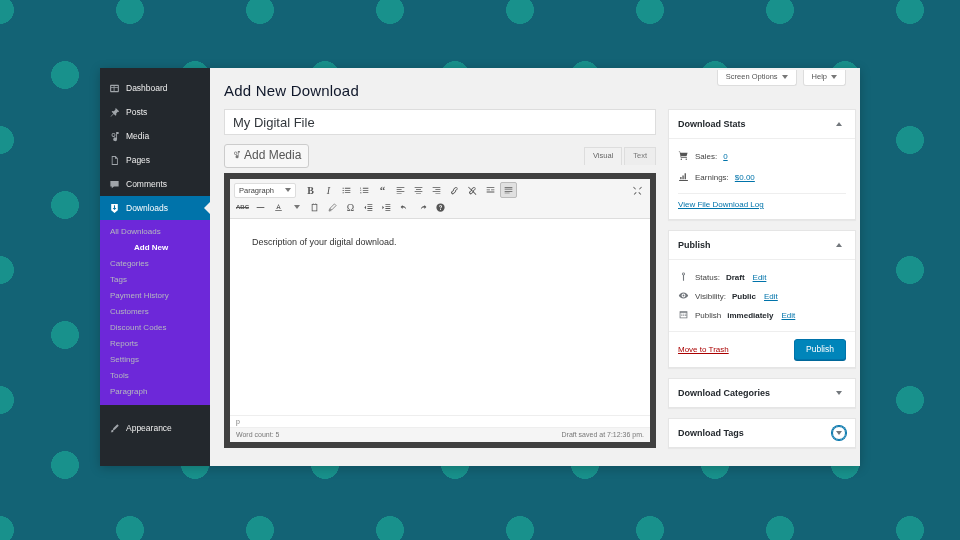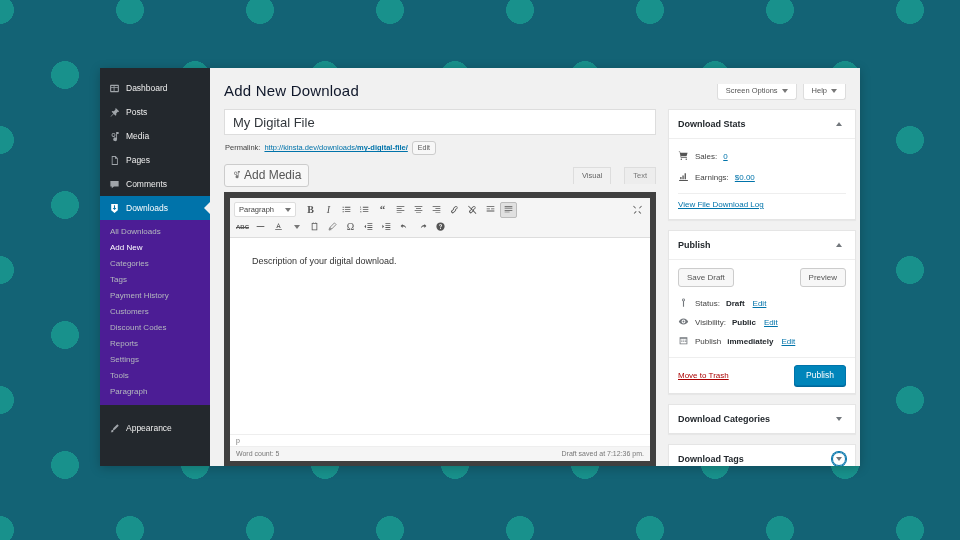--- a/index.html
+++ b/index.html
@@ -47,32 +47,32 @@
   .menu-top .lbl { font-size: 8.5px; line-height: 1; }
   .menu-top.current { background: #0073aa; color: #fff; position: relative; }
   .menu-top.current .ico svg { fill: #fff; }
   .menu-top.current .arrow {
     position: absolute; right: -1px; top: 50%; transform: translateY(-50%);
     width: 0; height: 0;
     border-top: 7px solid transparent;
     border-bottom: 7px solid transparent;
     border-right: 7px solid #f1f1f1;
   }
-  #submenu { background: #4c1d95; padding: 4px 6px 5px 0; }
+  #submenu { background: #6d28d9; padding: 4px 6px 5px 0; }
   .submenu-item {
     padding: 3px 8px 3px 10px;
     font-size: 8px; color: #b4b9be; line-height: 1.25;
   }
-  .submenu-item.current { color: #fff; font-weight: normal; }
+  .submenu-item.current { color: #fff; font-weight: bold; margin-left: 24px; }
   .menu-sep { height: 8px; }
   .menu-top.appearance { height: 30px; }
 
   
   #screen-meta-links {
-    position: absolute; right: 14px; top: 16px;
+    position: absolute; right: 14px; top: 2px;
     display: flex; gap: 6px; z-index: 6; padding-left: 28px;
   }
   .screen-meta-btn {
     background: #fff; border: 1px solid #ddd; border-top: none;
     border-radius: 0 0 3px 3px;
     font-size: 7.5px; color: #555;
     padding: 3px 8px 4px 8px;
     display: flex; align-items: center; gap: 4px;
     line-height: 1;
   }
@@ -116,21 +116,21 @@
   #wp-content-media-buttons {
     display: flex; align-items: center; justify-content: space-between;
     padding: 9px 0 5px 0;
   }
   #insert-media-button {
     background: #f7f7f7; border: 1px solid #ccc; border-radius: 3px;
     font-size: 12px; color: #555; padding: 3px 7px;
     display: flex; align-items: center; gap: 3px; line-height: 1.3;
   }
   #insert-media-button svg { width: 9px; height: 9px; fill: #777; }
-  #editor-tabs { display: flex; gap: 13px; padding-left: 22px; }
+  #editor-tabs { display: flex; gap: 2px; padding-left: 22px; }
   .editor-tab {
     background: #ededed; border: 1px solid #ddd; border-bottom: none;
     font-size: 7.5px; color: #777; padding: 3px 8px 4px 8px; line-height: 1.3;
   }
   .editor-tab.active { background: #f1f1f1; color: #666; }
 
   
   #wp-content-editor-container { border: 6px solid #404040; background: #fff; }
   #mce-toolbar {
     background: #f5f5f5; border-bottom: 1px solid #ddd;
@@ -325,25 +325,20 @@
   <div id="wpbody">
 
     <h1 id="page-title-h1">Add New Download</h1>
 
     <div id="post-body">
 
       <div id="post-body-content">
 
         <input id="title" type="text" value="My Digital File" placeholder="Enter title here" style="">
 
-        <div id="edit-slug-box">
-          <span class="lbl">Permalink:</span>
-          <a id="sample-permalink" href="#"><span>http://kinsta.dev/downloads/</span><b>my-digital-file/</b></a>
-          <button class="btn-small">Edit</button>
-        </div>
 
         <div id="wp-content-media-buttons">
           <button id="insert-media-button">
             <span>
               <svg viewBox="0 0 20 20">
                   <path d="M13 2v10.1a3.4 3.4 0 1 0 1.6 2.9V5.5h2.9V2H13zM8.2 3.5a3.6 3.6 0 1 0 0 7.2 3.6 3.6 0 0 0 0-7.2zm0 1.6a2 2 0 1 1 0 4 2 2 0 0 1 0-4z"></path>
                 </svg>
             </span>
             <span>Add Media</span>
           </button>
@@ -532,24 +527,20 @@
 
         <div class="postbox">
           <div class="postbox-header">
             <span>Publish</span>
             <span class="toggle-ind">
                 <span class="caret-up"></span>
               </span>
           </div>
 
           <div id="minor-publishing">
-            <div id="minor-publishing-actions">
-              <button class="pub-btn">Save Draft</button>
-              <button class="pub-btn">Preview</button>
-            </div>
 
             <div class="misc-pub-row">
               <span>
                 <svg viewBox="0 0 20 20">
                     <path d="M10 2.5a2.8 2.8 0 0 0-1 5.4v9.6h2V7.9a2.8 2.8 0 0 0-1-5.4zm0 1.6a1.2 1.2 0 1 1 0 2.4 1.2 1.2 0 0 1 0-2.4z"></path>
                   </svg>
               </span>
               <span>Status:</span>
               <b>Draft</b>
               <a href="#">Edit</a>

